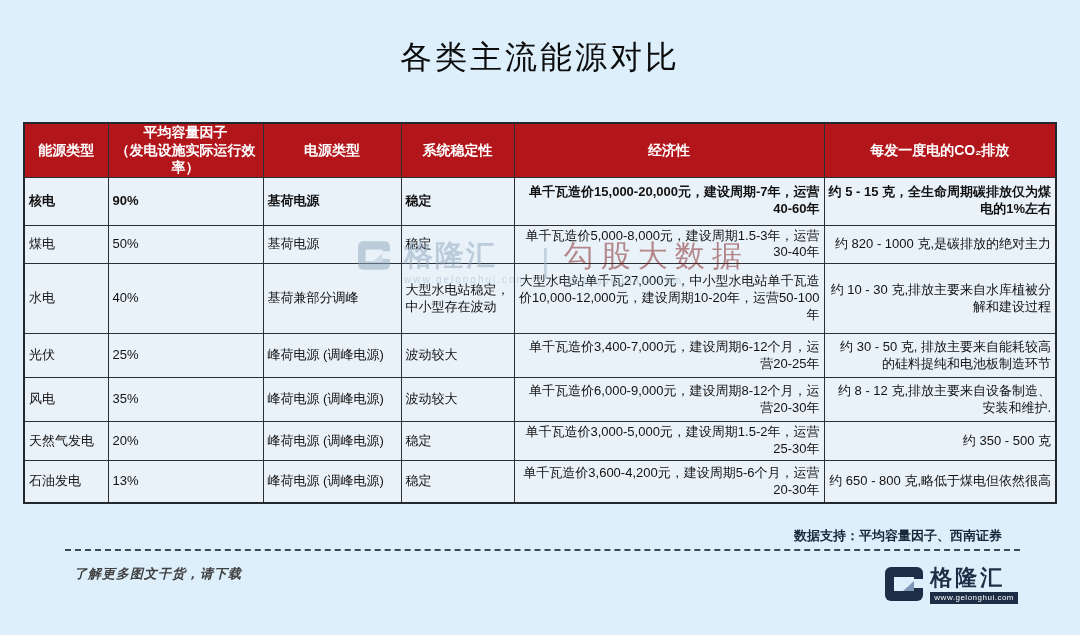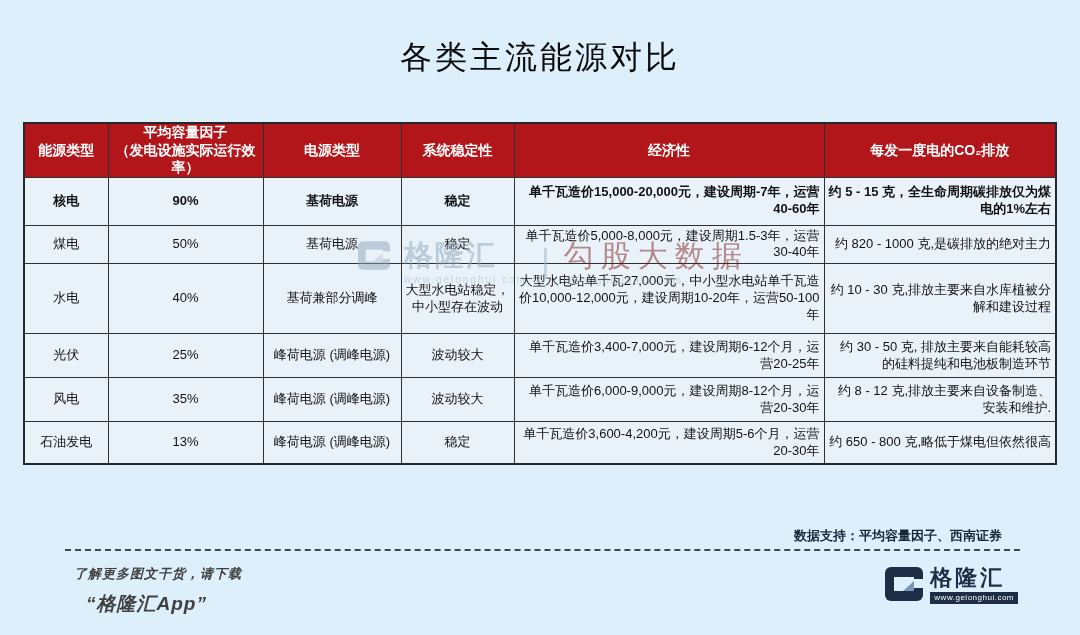--- a/index.html
+++ b/index.html
@@ -32,21 +32,21 @@
   table.energy th{
     background:#b2151a;color:#ffffff;
     font-size:14px;font-weight:bold;
     text-align:center;line-height:1.25;
     height:52px;padding:0 3px;
   }
   table.energy td{
     font-size:13px;line-height:1.3;
     padding:2px 4px;color:#121212;
   }
-  td.c{text-align:center;}
+  td.c{text-align:left;}
   td.l{text-align:right;padding:2px 2px 2px 3px;}
   tr.bold td{font-weight:bold;}
   tr.r1{height:48px;} tr.r2{height:38px;padding-left:29px;} tr.r3{height:70px;}
   tr.r4{height:44px;} tr.r5{height:44px;} tr.r6{height:39px;} tr.r7{height:42px;}
 
   .watermark{
     position:absolute;left:358px;top:241px;
     display:flex;align-items:flex-start;gap:14px;
     opacity:0.5;pointer-events:none;z-index:5;
   }
@@ -140,20 +140,28 @@
       <td class="l">约 30 - 50 克, 排放主要来自能耗较高的硅料提纯和电池板制造环节</td>
     </tr>
     <tr class="r5">
       <td class="c">风电</td>
       <td class="c">35%</td>
       <td class="c">峰荷电源 (调峰电源)</td>
       <td class="c">波动较大</td>
       <td class="l">单千瓦造价6,000-9,000元，建设周期8-12个月，运营20-30年</td>
       <td class="l">约 8 - 12 克,排放主要来自设备制造、安装和维护.</td>
     </tr>
+    <tr class="r6">
+      <td class="c">天然气发电</td>
+      <td class="c">20%</td>
+      <td class="c">峰荷电源 (调峰电源)</td>
+      <td class="c">稳定</td>
+      <td class="l">单千瓦造价3,000-5,000元，建设周期1.5-2年，运营25-30年</td>
+      <td class="l">约 350 - 500 克</td>
+    </tr>
     <tr class="r7">
       <td class="c">石油发电</td>
       <td class="c">13%</td>
       <td class="c">峰荷电源 (调峰电源)</td>
       <td class="c">稳定</td>
       <td class="l">单千瓦造价3,600-4,200元，建设周期5-6个月，运营20-30年</td>
       <td class="l">约 650 - 800 克,略低于煤电但依然很高</td>
     </tr>
   </tbody>
 </table>
@@ -177,21 +185,20 @@
     <span class="wm-url">www.gogudata.com</span>
   </span>
 </div>
 
 <div class="data-support">数据支持：平均容量因子、西南证券</div>
 
 <div class="dashed-line"></div>
 
 <div class="promo">
   <div class="promo-line1">了解更多图文干货，请下载</div>
-  <div class="promo-line2">“格隆汇App”</div>
 </div>
 
 <div class="logo">
   <span>
     <svg width="38" height="34" viewBox="0 0 38 34">
       <rect x="0" y="0" width="38" height="34" rx="6" fill="#1c2d45"></rect>
       <rect x="9" y="10" width="20" height="14" fill="#dceffb"></rect>
       <rect x="28" y="12" width="10" height="9" fill="#dceffb"></rect>
       <polygon points="18,24 29,14 29,24" fill="#7d96b6"></polygon>
     </svg>

